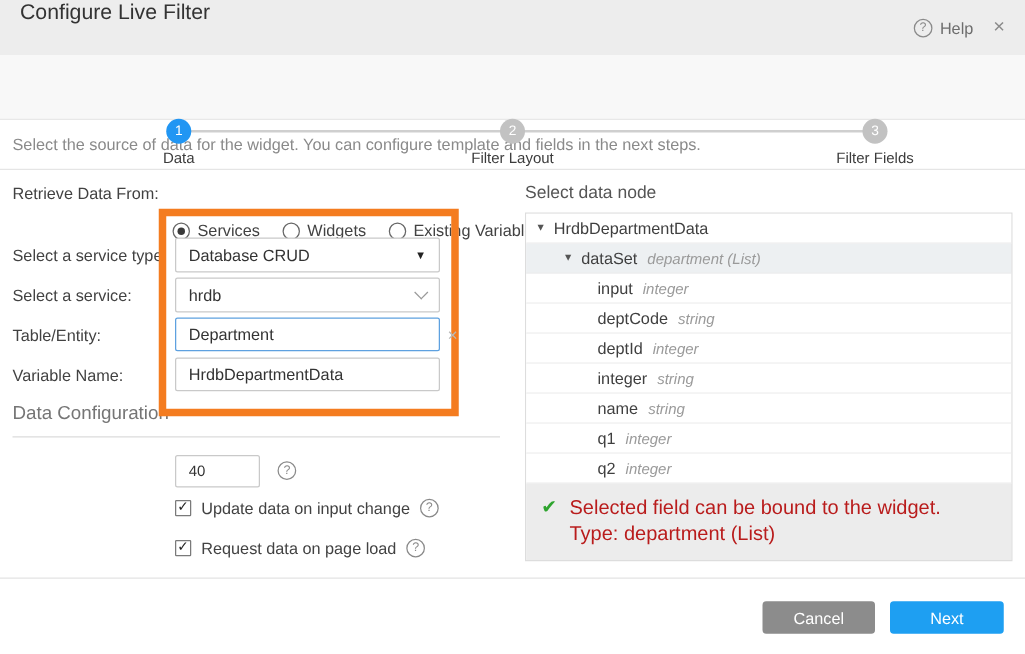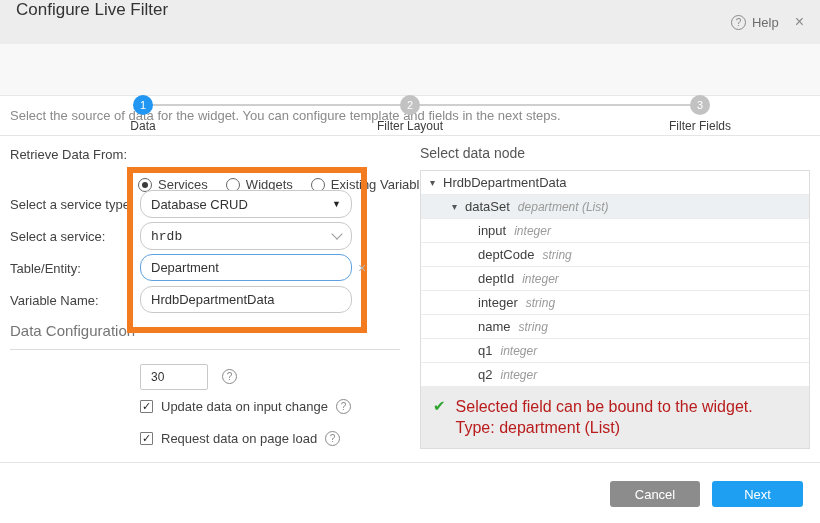--- a/index.html
+++ b/index.html
@@ -30,21 +30,21 @@
 
   
   .flabel { position:absolute; left:10px; color:#424242; font-size:13px; }
   .radios { position:absolute; left:138px; top:147px; display:flex; gap:18px; align-items:center;margin-top:30px; }
   .radio-item { display:flex; align-items:center; gap:6px; cursor:pointer; }
   .radio-circle { width:14px; height:14px; border:1px solid #666; border-radius:50%; background:#fff; position:relative; }
   .radio-circle.sel::after { content:""; position:absolute; left:3px; top:3px; width:6px; height:6px; border-radius:50%; background:#3a3a3a; }
 
   .hl-box { position:absolute; left:127px; top:167px; width:240px; height:166px; border:6px solid #f47c20; z-index:5; pointer-events:none; }
 
-  .ctrl { position:absolute; left:140px; width:212px; height:28px; background:#fff; border:1px solid #c9c9c9; border-radius:12px; display:flex; align-items:center; padding:0 10px; font-size:13px; color:#333; z-index:6;gap:46px; }
+  .ctrl { position:absolute; left:140px; width:212px; height:28px; background:#fff; border:1px solid #c9c9c9; border-radius:2px; display:flex; align-items:center; padding:0 10px; font-size:13px; color:#333; z-index:6;gap:46px; }
   .ctrl .grow { flex:1; }
   .sel-caret { font-size:9px; color:#222; }
   .chev { width:8px; height:8px; border-right:1.5px solid #9a9a9a; border-bottom:1.5px solid #9a9a9a; transform:rotate(45deg); margin-top:-4px; }
   .focus-border { border:1px solid #5ea1e0; }
   .text-cursor { display:inline-block; width:1px; height:14px; background:#222; margin-left:1px; vertical-align:middle; }
   .clear-x { color:#b9b9b9; font-size:14px; cursor:pointer; }
 
   .section-h { position:absolute; left:10px; top:322px; font-size:15px; color:#757575; }
   .section-divider { position:absolute; left:10px; top:349px; width:390px; height:1px; background:#dcdcdc; }
 
@@ -126,21 +126,21 @@
 
   <div class="hl-box"></div>
 
   <div class="flabel" style="top:197px;">Select a service type:</div>
   <div class="ctrl" style="top:190px;">
     <span class="grow">Database CRUD</span>
     <span class="sel-caret">▼</span>
   </div>
 
   <div class="flabel" style="top:229px;">Select a service:</div>
-  <div class="ctrl" style="top:222px;font-family:Liberation Mono, monospace;">
+  <div class="ctrl" style="top:222px;">
     <span class="grow">hrdb</span>
     <span class="chev"></span>
   </div>
 
   <div class="flabel" style="top:261px;">Table/Entity:</div>
   <div class="ctrl focus-border" style="top:254px;height:27px;">
     <span>Department</span>
     <span class="text-cursor"></span>
     <span class="grow"></span>
     <span class="clear-x">×</span>
@@ -148,21 +148,21 @@
 
   <div class="flabel" style="top:293px;">Variable Name:</div>
   <div class="ctrl" style="top:286px;height:27px;">
     <span class="grow">HrdbDepartmentData</span>
   </div>
 
   <div class="section-h">Data Configuration</div>
   <div class="section-divider"></div>
 
   <div class="rec-input">
-    <span>30</span>
+    <span>40</span>
   </div>
   <span class="qicon q-at" style="left:222px;top:369px;">?</span>
 
   <div class="cb-row" style="top:399px;">
     <span class="cb-box">✓</span>
     <span>Update data on input change</span>
     <span class="qicon">?</span>
   </div>
   <div class="cb-row" style="top:431px;">
     <span class="cb-box">✓</span>

